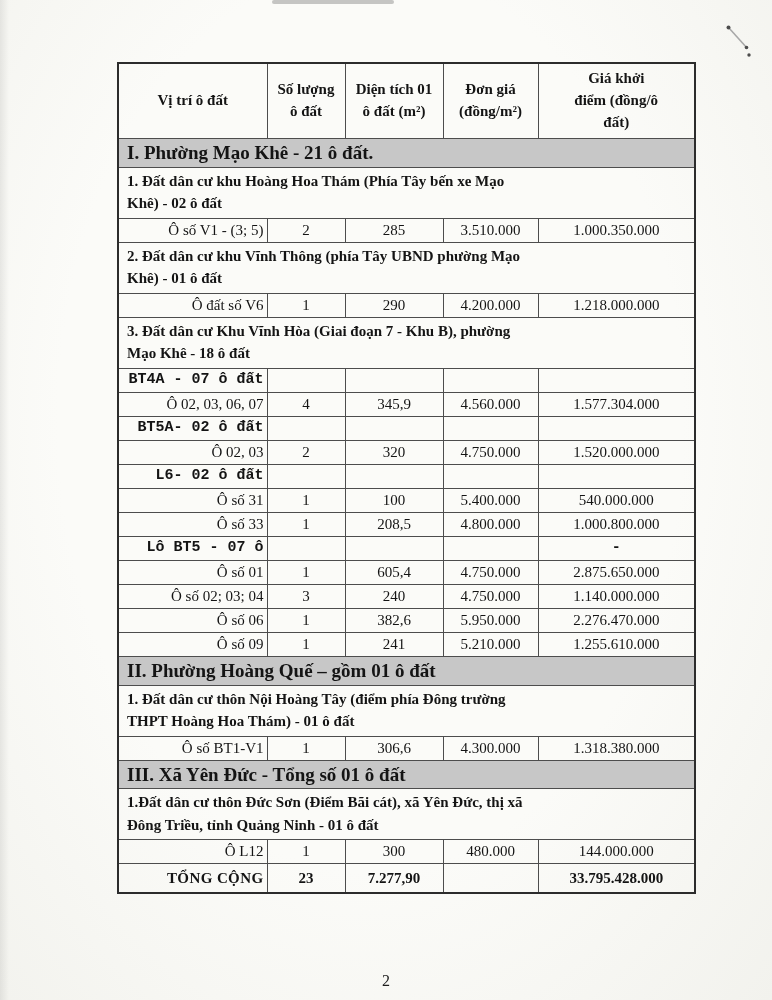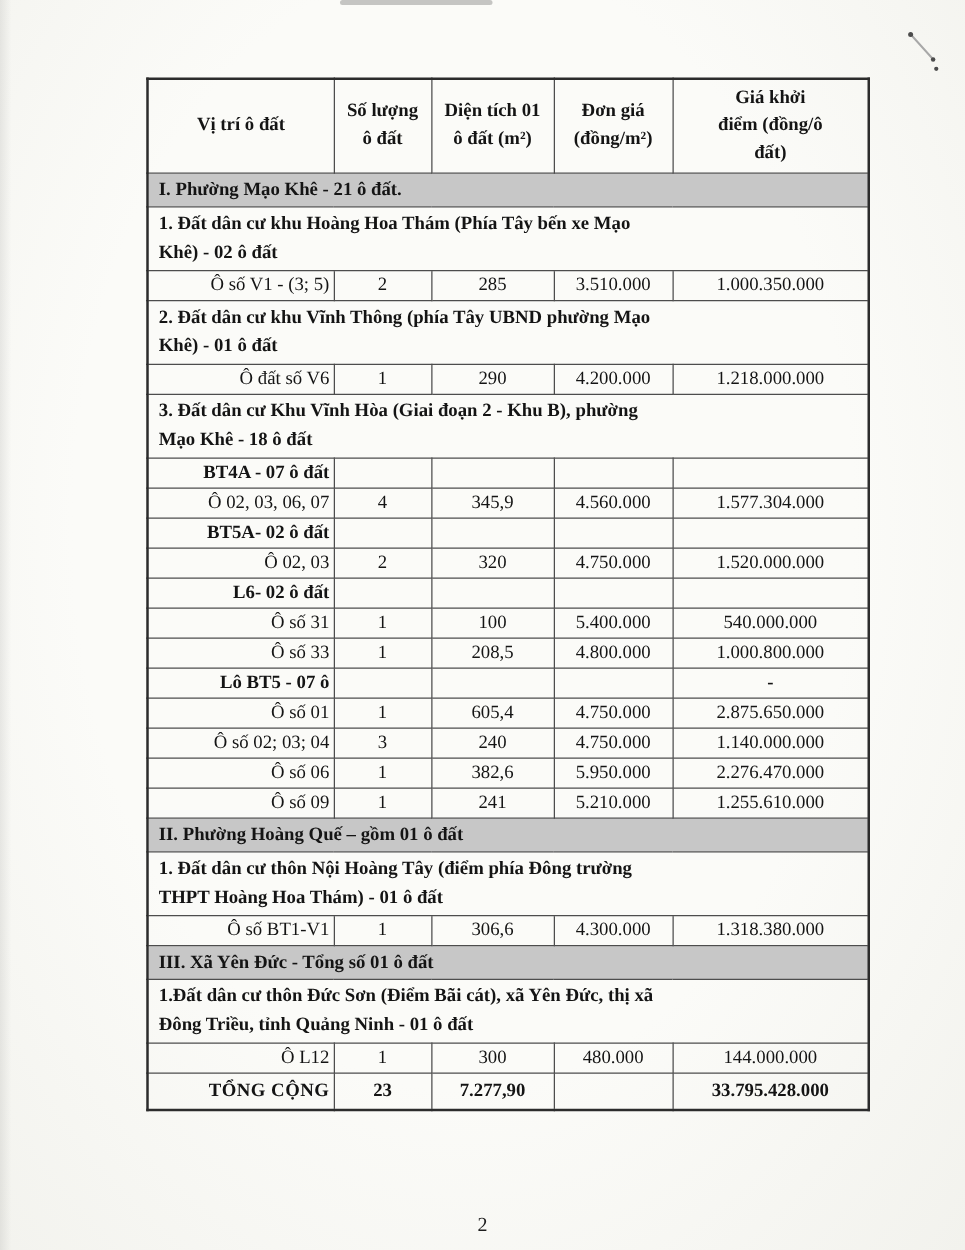--- a/index.html
+++ b/index.html
@@ -42,31 +42,31 @@
   }
   .price-table th {
     font-weight: 700; text-align: center; vertical-align: middle;
     white-space: pre-line; line-height: 1.45;
     padding: 4px 2px; height: 66px;
     font-size: 15px;
   }
   tr.section td {
     background: var(--section-bg, #c7c7c7);
     font-weight: 700; text-align: left;
-    padding: 2px 8px; height: 22px; font-size: 15px;
+    padding: 2px 8px; height: 22px; font-size: 19px;
   }
   tr.subheader td {
     font-weight: 700; text-align: left;
     padding: 2px 8px 3px 8px;
     white-space: pre-line; line-height: 1.5; height: 44px;
     vertical-align: middle;
     margin-top: 16px;
   }
   tr.data td, tr.group td { height: 21px; padding: 1px 3px; }
-  tr.group td { font-weight: 700; }
+  tr.group td { font-weight: 700; font-family: Liberation Mono, monospace; }
   tr.total td { font-weight: 700; height: 26px; padding: 1px 3px; }
   .price-table td.c0 { text-align: right; padding-left: 8px; }
   .price-table td.c1, .price-table td.c2,
   .price-table td.c3, .price-table td.c4 { text-align: center; }
   tr.total td.c0 { padding-left: 8px; letter-spacing: .4px; }
 
   .page-number {
     position: absolute; top: 972px; left: 0; width: 772px;
     text-align: center; font-size: 16px; color: #1d1d1d;
   }
@@ -128,21 +128,21 @@
 Khê) - 01 ô đất</td>
         </tr>
         <tr class="data">
           <td class="c0">Ô đất số V6</td>
           <td class="c1">1</td>
           <td class="c2">290</td>
           <td class="c3">4.200.000</td>
           <td class="c4">1.218.000.000</td>
         </tr>
         <tr class="subheader">
-          <td colspan="5">3. Đất dân cư Khu Vĩnh Hòa (Giai đoạn 2 - Khu B), phường
+          <td colspan="5">3. Đất dân cư Khu Vĩnh Hòa (Giai đoạn 7 - Khu B), phường
 Mạo Khê - 18 ô đất</td>
         </tr>
         <tr class="group">
           <td class="c0">BT4A - 07 ô đất</td>
           <td class="c1"></td>
           <td class="c2"></td>
           <td class="c3"></td>
           <td class="c4"></td>
         </tr>
         <tr class="data">

